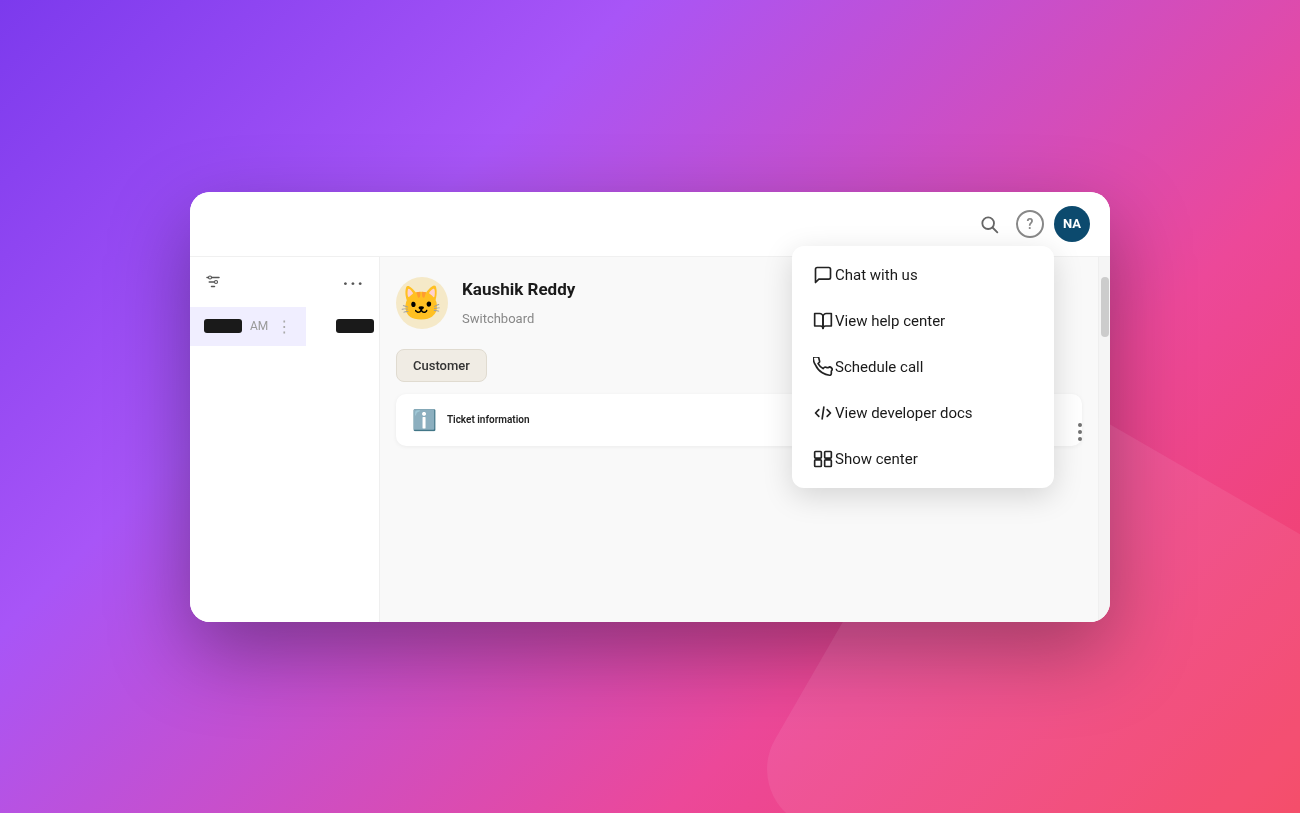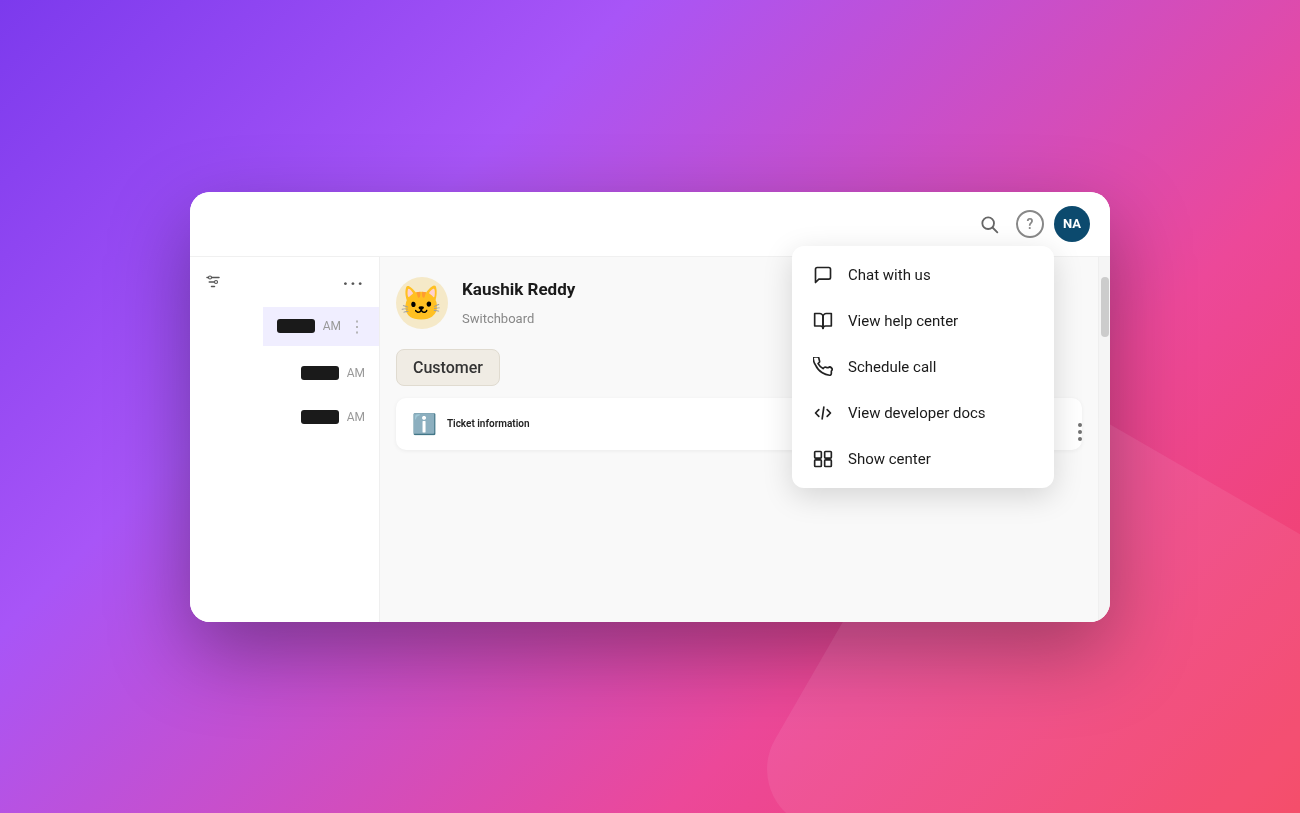--- a/index.html
+++ b/index.html
@@ -133,24 +133,23 @@
     .sidebar-more-icon {
       color: #555;
       font-size: 18px;
       font-weight: 700;
       cursor: pointer;
       letter-spacing: 2px;
     }
 
     .sidebar-list {
       display: flex;
-      flex-direction: column;
-      gap: 10px;
+      flex-direction: row;
+      gap: 16px;
       padding: 4px 0;
-      align-items: flex-end;
     }
 
     .sidebar-item {
       display: flex;
       align-items: center;
       padding: 10px 14px;
       cursor: pointer;
       gap: 8px;
       position: relative;
     }
@@ -225,21 +224,21 @@
       color: #888;
     }
 
     .customer-badge {
       display: inline-flex;
       align-items: center;
       background: #f0ece4;
       border: 1px solid #e0dbd0;
       border-radius: 8px;
       padding: 8px 16px;
-      font-size: 16px;
+      font-size: 13px;
       color: #333;
       font-weight: 500;
       cursor: pointer;
       width: fit-content;
     }
 
     .ticket-info-card {
       background: #fff;
       border-radius: 10px;
       padding: 14px 16px;
@@ -287,21 +286,21 @@
       border-radius: 12px;
       box-shadow: 0 8px 30px rgba(0,0,0,0.15);
       width: 262px;
       z-index: 100;
       padding: 6px 0;
     }
 
     .dropdown-item {
       display: flex;
       align-items: center;
-      gap: 14px;
+      gap: 1px;
       padding: 13px 20px;
       cursor: pointer;
       font-size: 15px;
       color: #1a1a1a;
       transition: background 0.1s;
     }
 
     .dropdown-icon {
       font-size: 18px;
       width: 22px;

